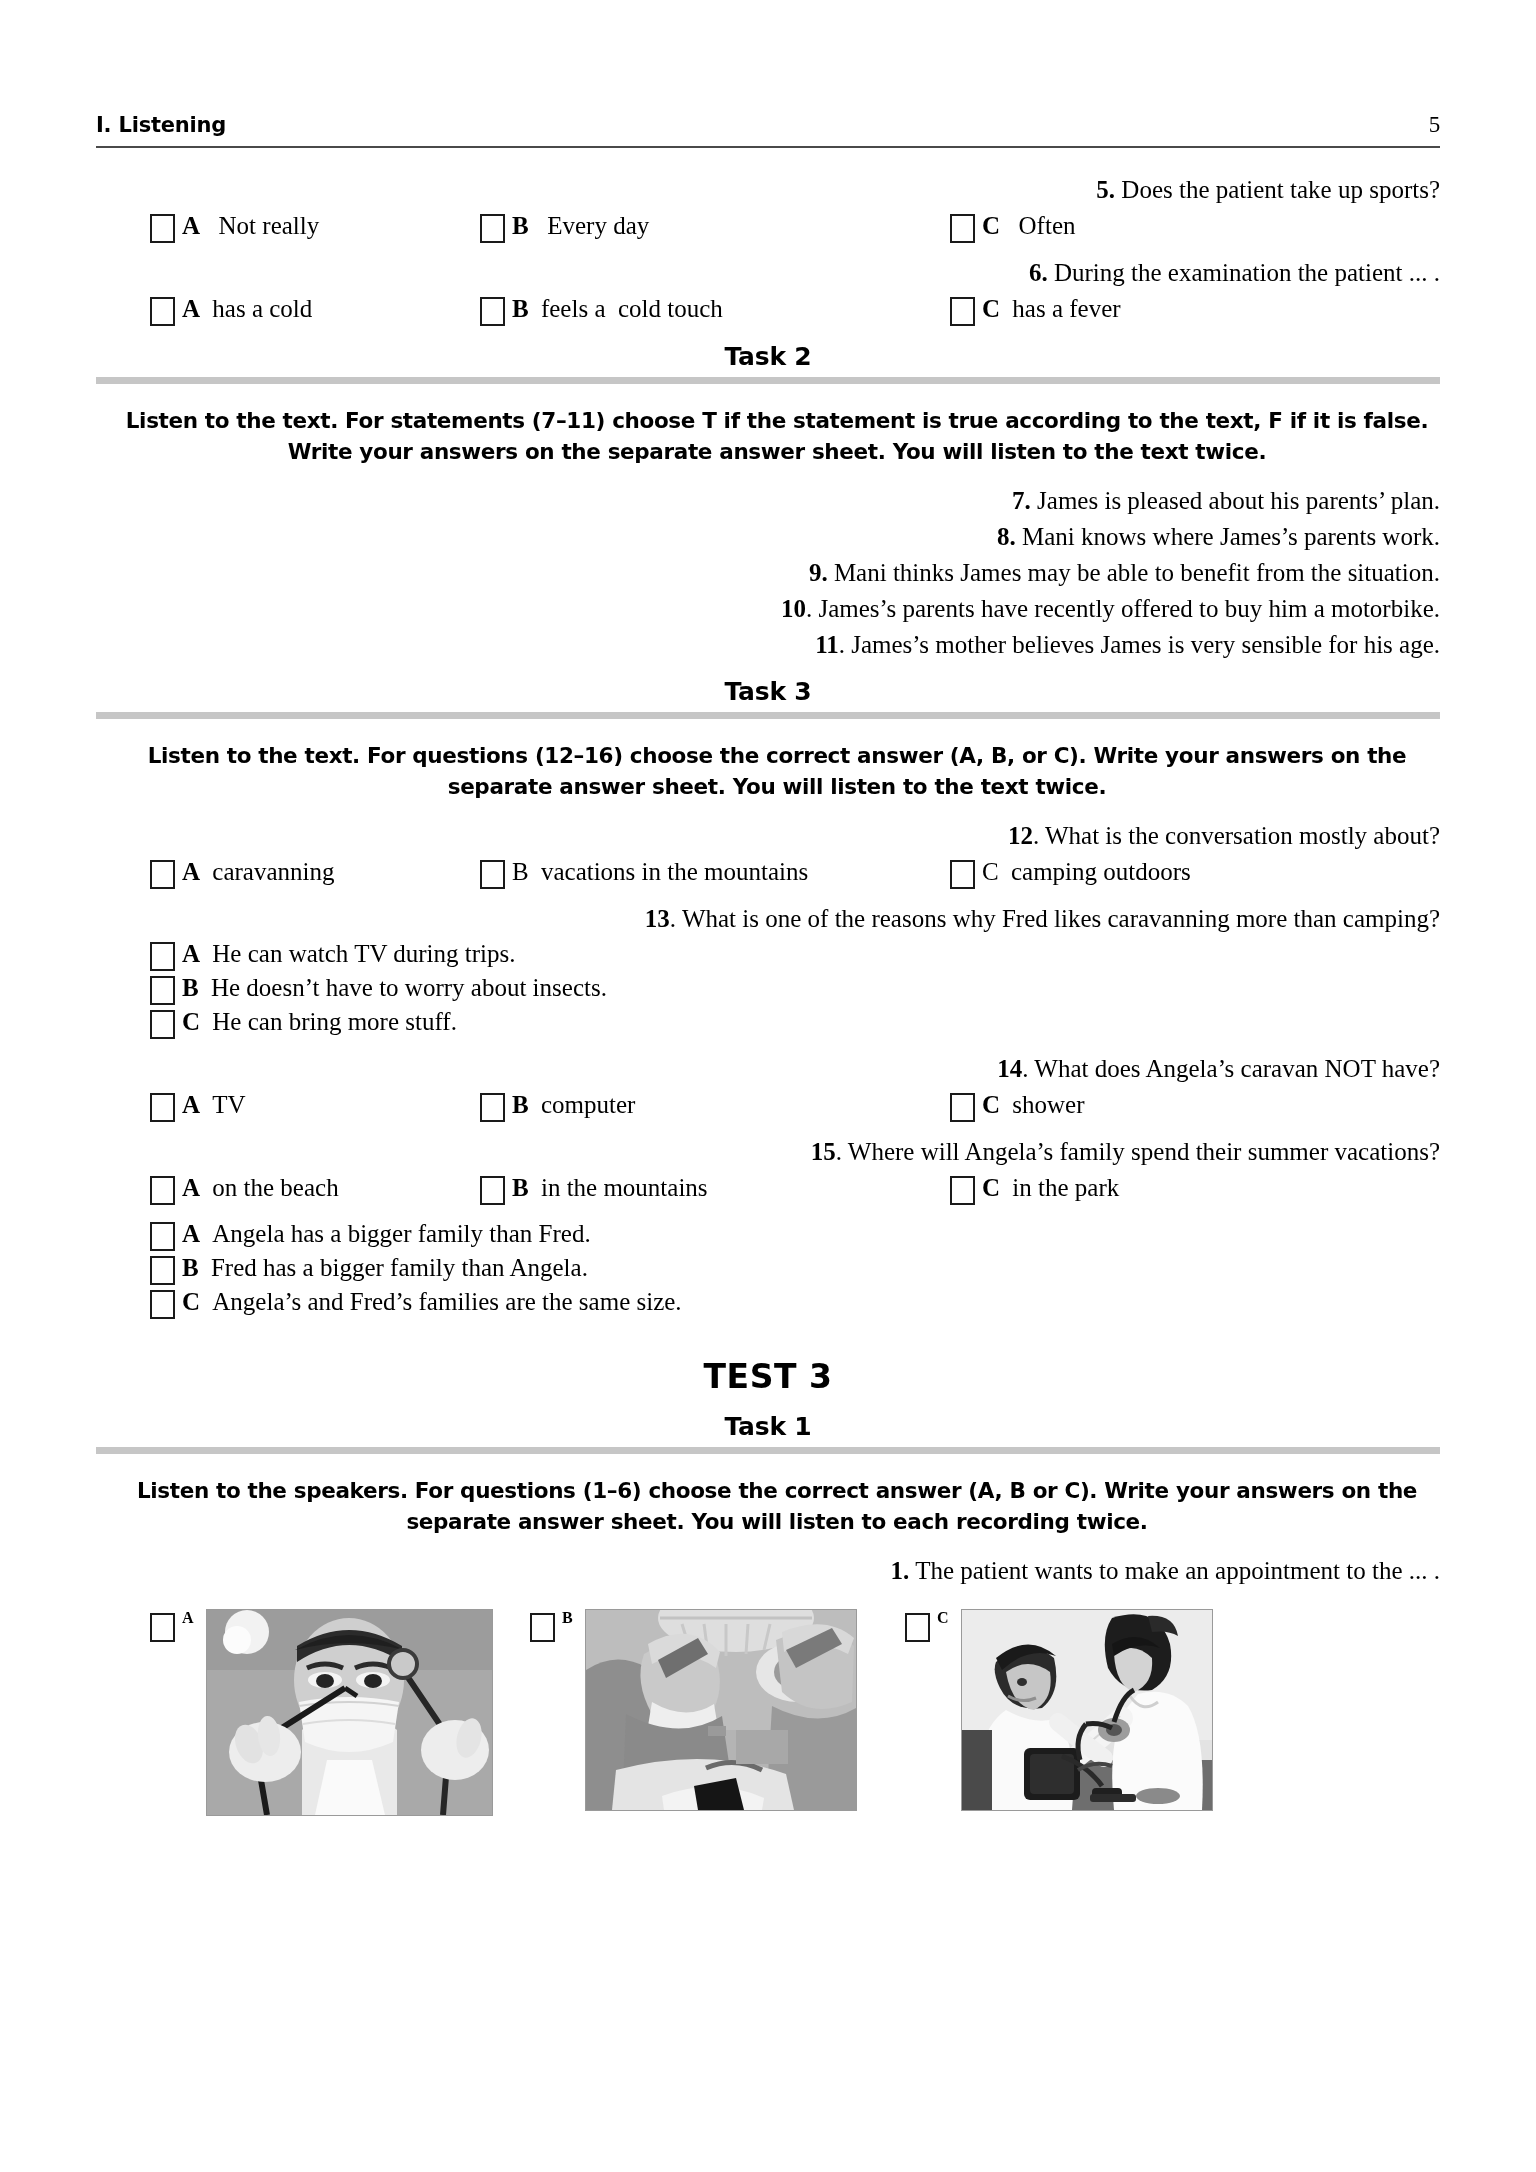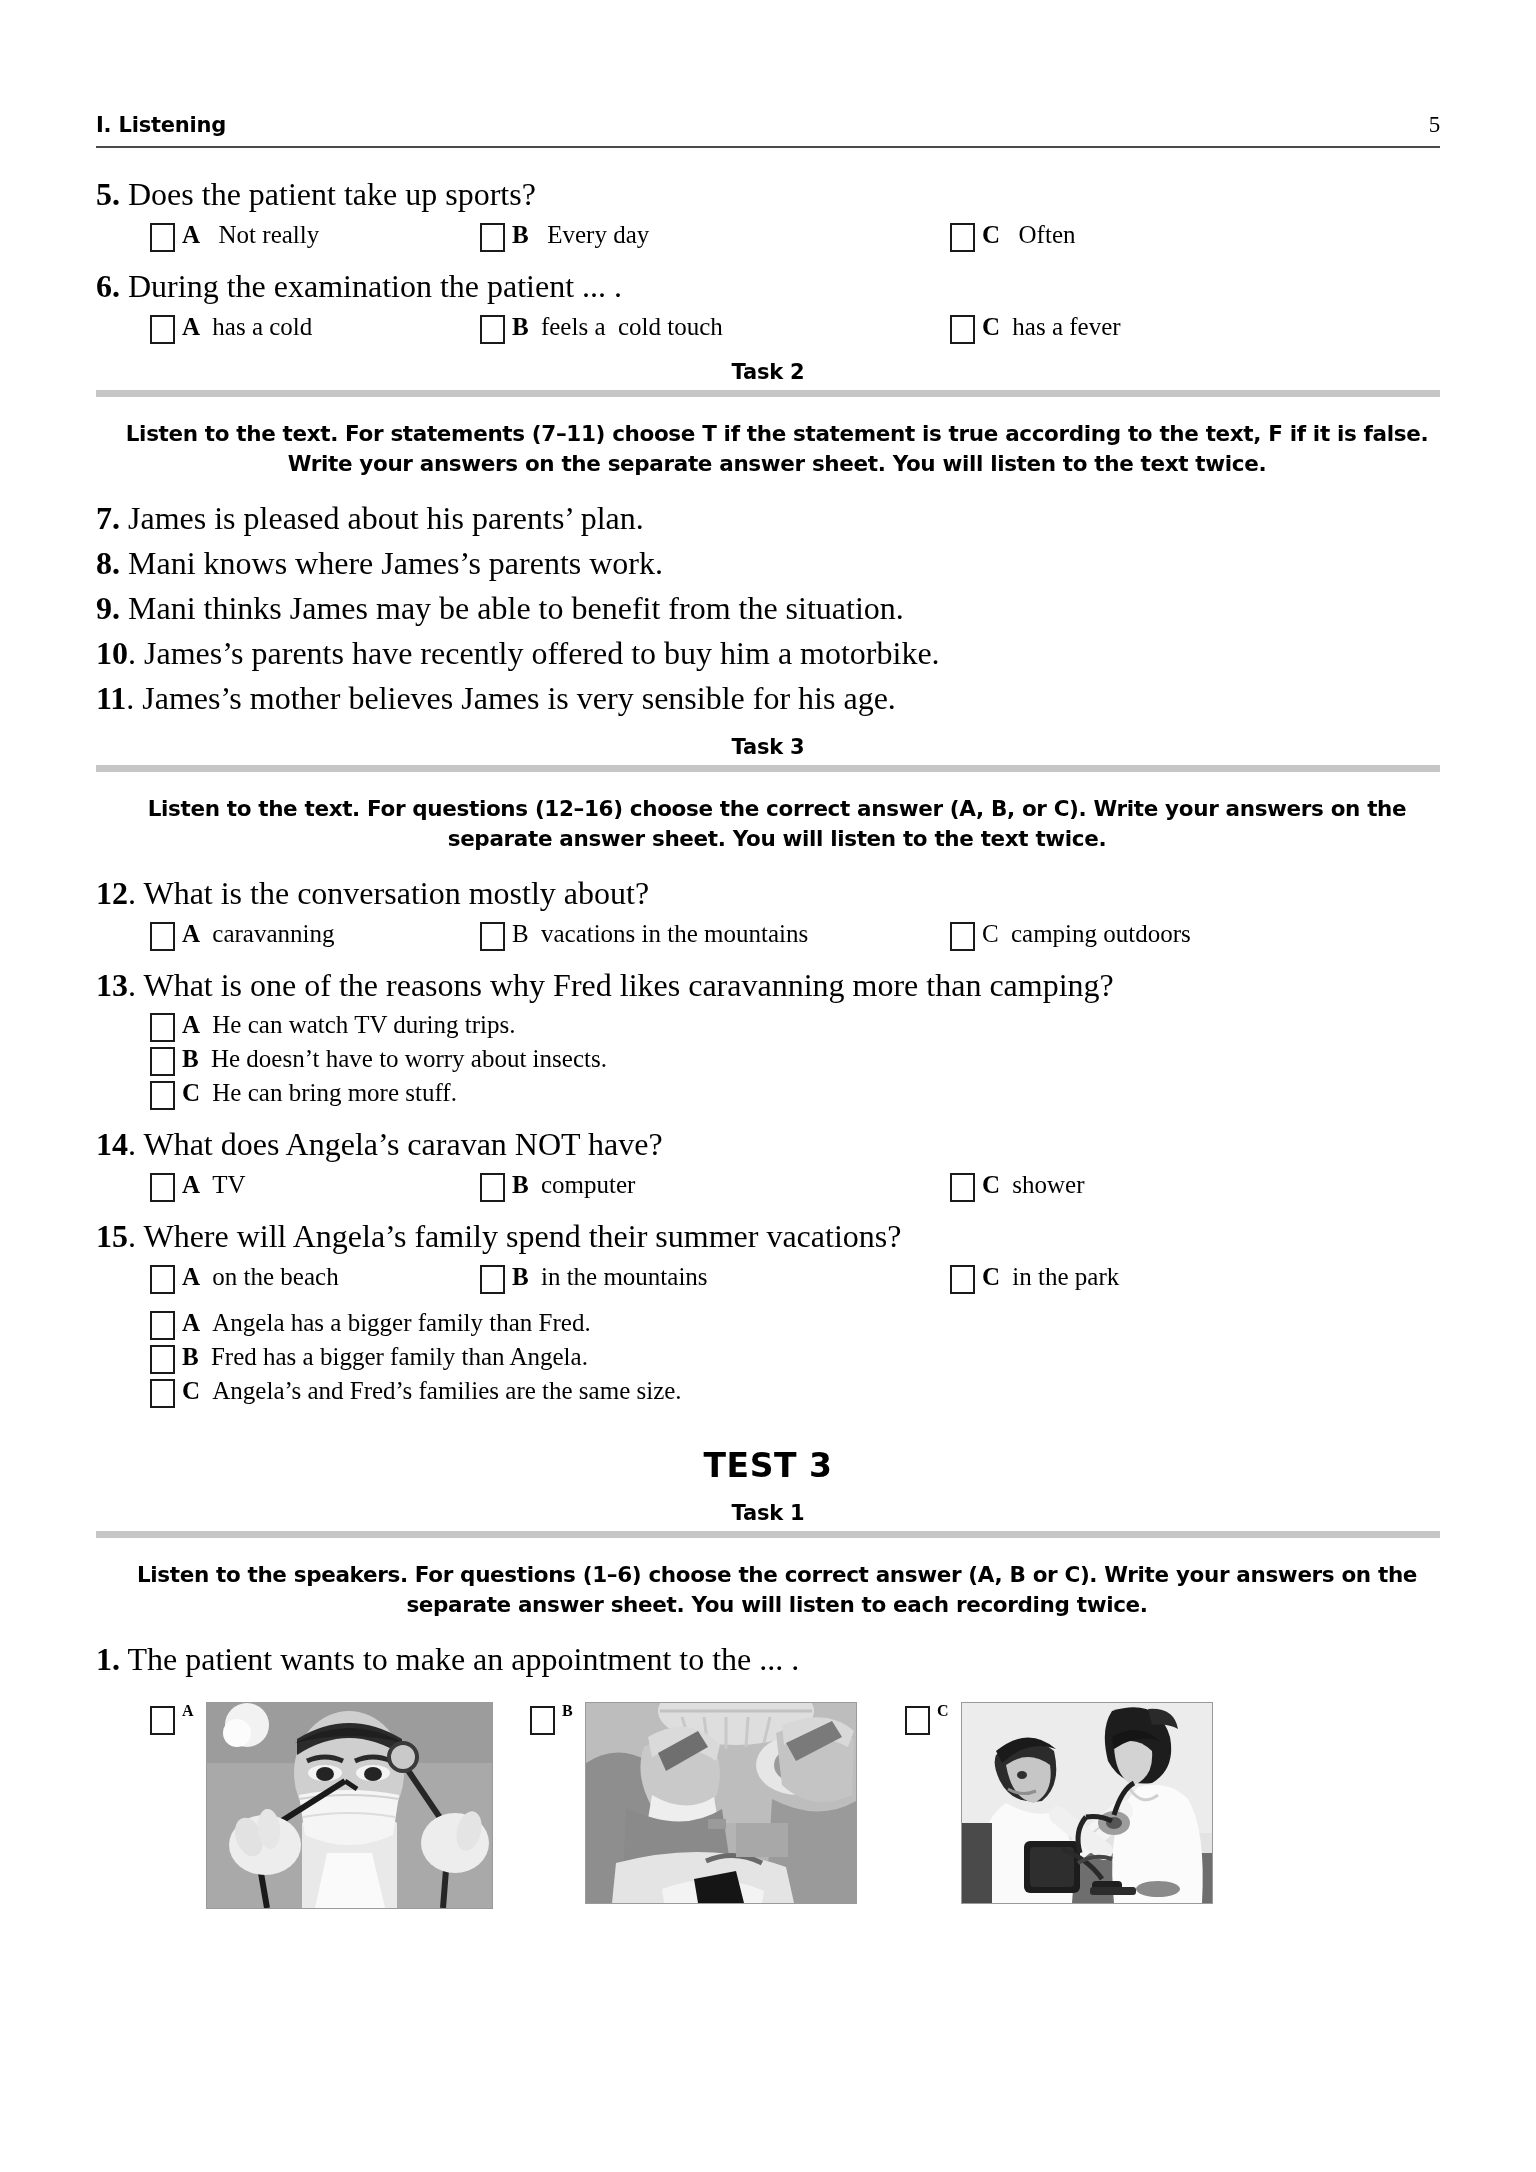--- a/index.html
+++ b/index.html
@@ -41,24 +41,25 @@
     font-weight: normal;
     font-size: 23px;
   }
   .runhead-rule {
     border-bottom: 2px solid #4a4a4a;
     margin-bottom: 26px;
   }
 
   
   .qline {
-    font-size: 32px;
+    font-size: 25px;
     line-height: 1.28;
     margin: 0 0 2px 0;
     white-space: pre-wrap;
+    text-align: right;
   }
   .qnum { font-weight: bold; }
 
   .opts-row {
     display: flex;
     margin: 5px 0 14px 0;
   }
   .opts-row .opt {
     display: flex;
     align-items: flex-start;
@@ -91,21 +92,21 @@
   }
   .olabel { font-weight: bold; margin-right: 6px; }
   .olabel.thin { font-weight: normal; }
   .otext { white-space: pre-wrap; }
 
   
   .task-head {
     text-align: center;
     font-family: "DejaVu Sans", sans-serif;
     font-weight: bold;
-    font-size: 21px;
+    font-size: 25px;
     letter-spacing: -0.2px;
     margin-top: 16px;
   }
   .task-bar {
     height: 7px;
     background: #c6c6c6;
     margin: 6px 0 0 0;
   }
   .instr {
     font-family: "DejaVu Sans", sans-serif;

